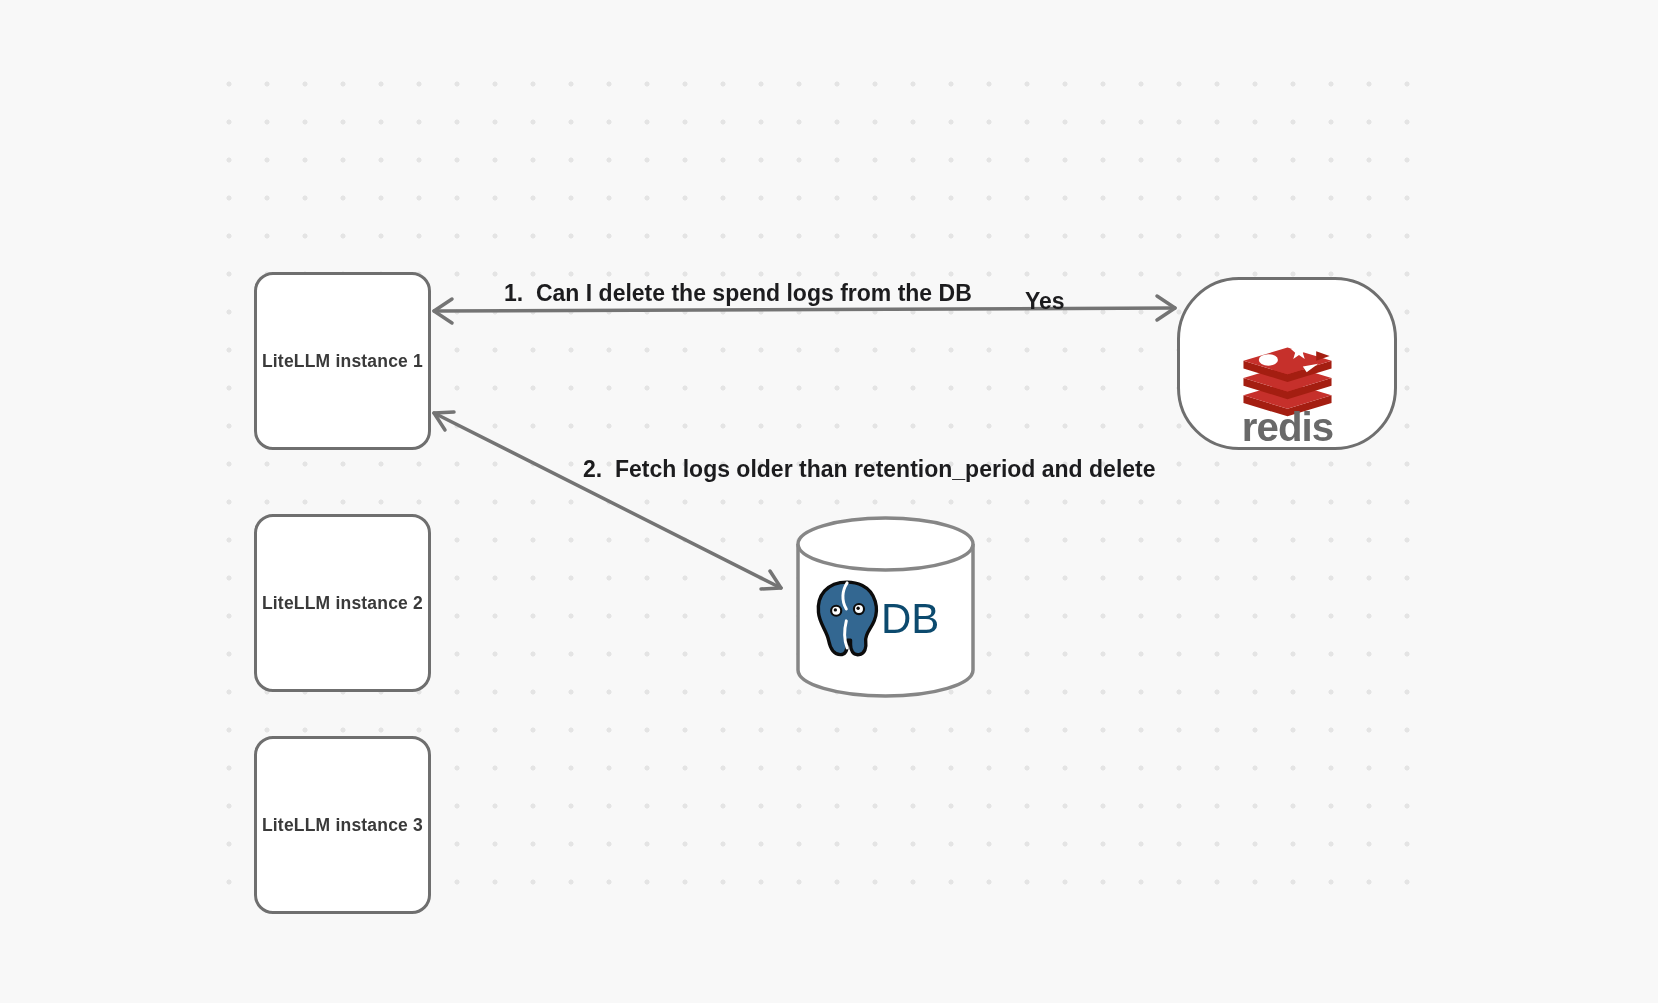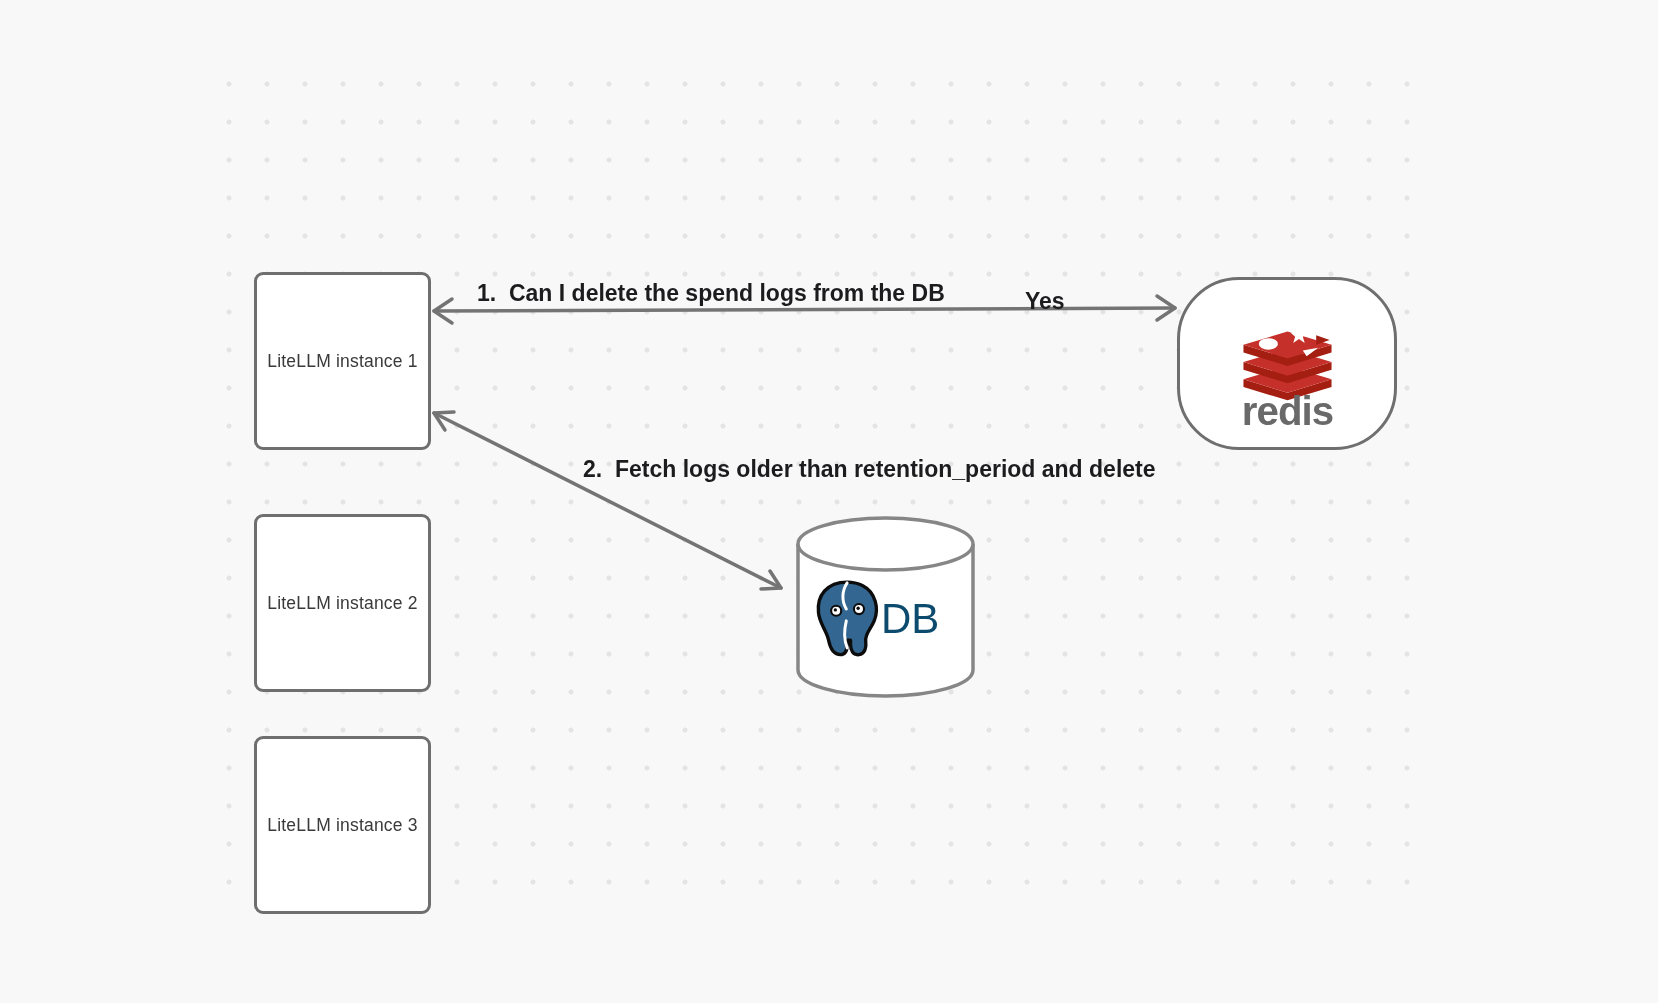--- a/index.html
+++ b/index.html
@@ -10,37 +10,37 @@
     position:relative; overflow:hidden;
   }
   .dot-grid {
     position:absolute; left:210px; top:65px; width:1216px; height:836px;
     background-image: radial-gradient(circle, #e4e4e4 0 2.5px, rgba(0,0,0,0) 2.6px);
     background-size: 38px 38px;
   }
   .arrows { position:absolute; left:0; top:0; }
   .inst-box {
     position:absolute; left:254px; width:177px; height:178px;
-    background:#ffffff; border:3.5px solid #6f6f6f; border-radius:9px;
+    background:#ffffff; border:3.5px solid #6f6f6f; border-radius:19px;
     box-sizing:border-box;
-    display:flex; align-items:center; justify-content:center;
+    display:flex; align-items:center; justify-content:center;font-weight:bold;
   }
   #inst1 { top:272px; } #inst2 { top:514px;align-items:center; } #inst3 { top:736px;text-align:center; }
   .inst-label { font-size:17.5px; color:#3a3a3a; letter-spacing:0.2px; }
   .redis-node {
     position:absolute; left:1177px; top:277px; width:220px; height:173px;
     background:#ffffff; border:3.5px solid #6f6f6f; border-radius:62px;
     box-sizing:border-box;
-    display:flex; align-items:center; justify-content:center;
+    display:flex; align-items:flex-end; justify-content:center;
   }
   .edge-label {
     position:absolute; font-weight:bold; font-size:23px; color:#1c1c1e;
     white-space:pre; line-height:27px;
   }
-  #edge1-label { left:477px; top:280px; }
+  #edge1-label { left:504px; top:280px; }
   #yes-label   { left:1025px; top:288px; }
   #edge2-label { left:583px; top:456px; }
   .cyl { position:absolute; left:794px; top:514px; }
   .pg  { position:absolute; left:810px; top:577px; }
   .db-label {
     position:absolute; left:881px; top:596px;
     font-size:42px; line-height:46px; color:#0c4a6e;
   }
 </style>
 </head>

